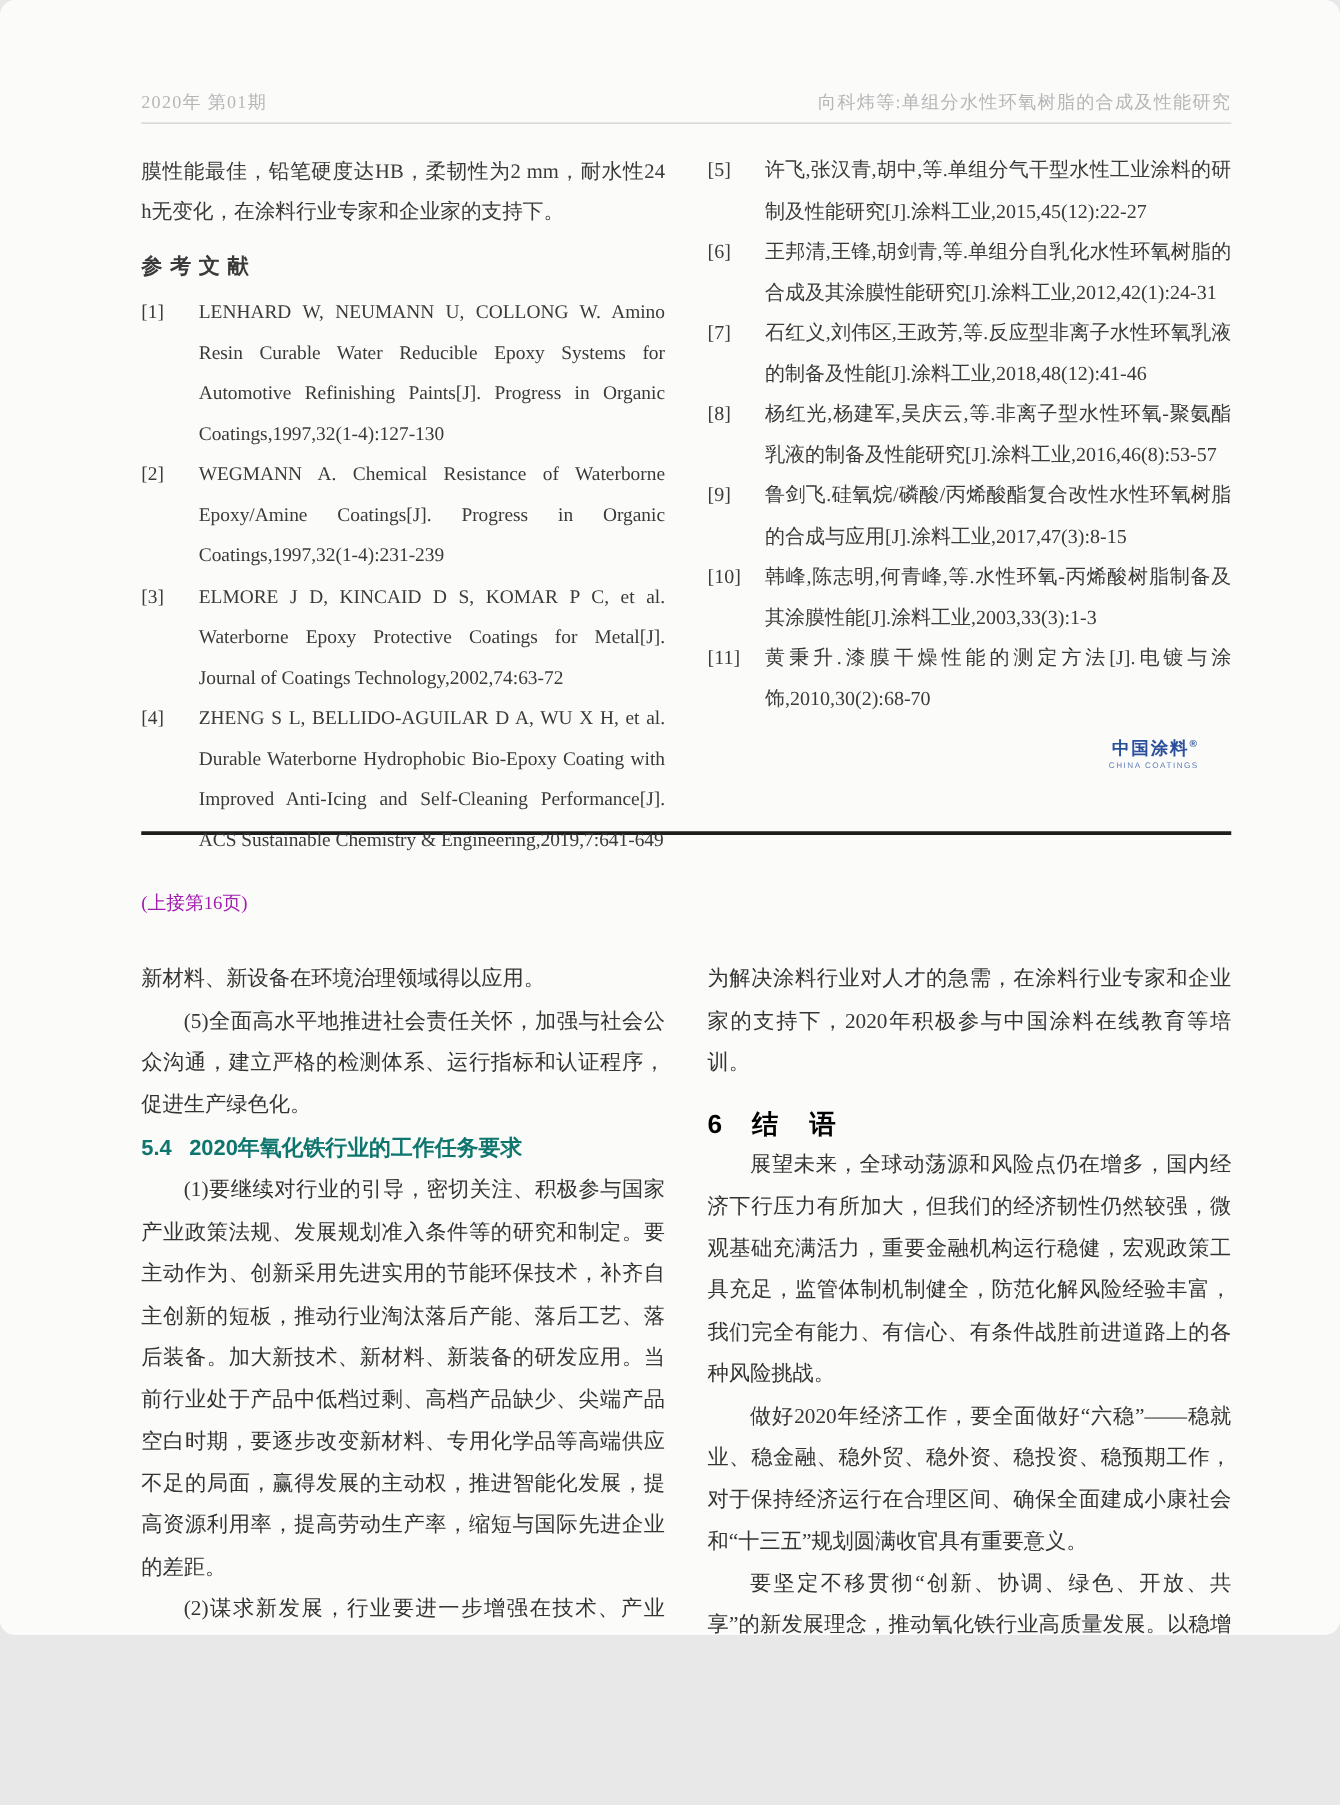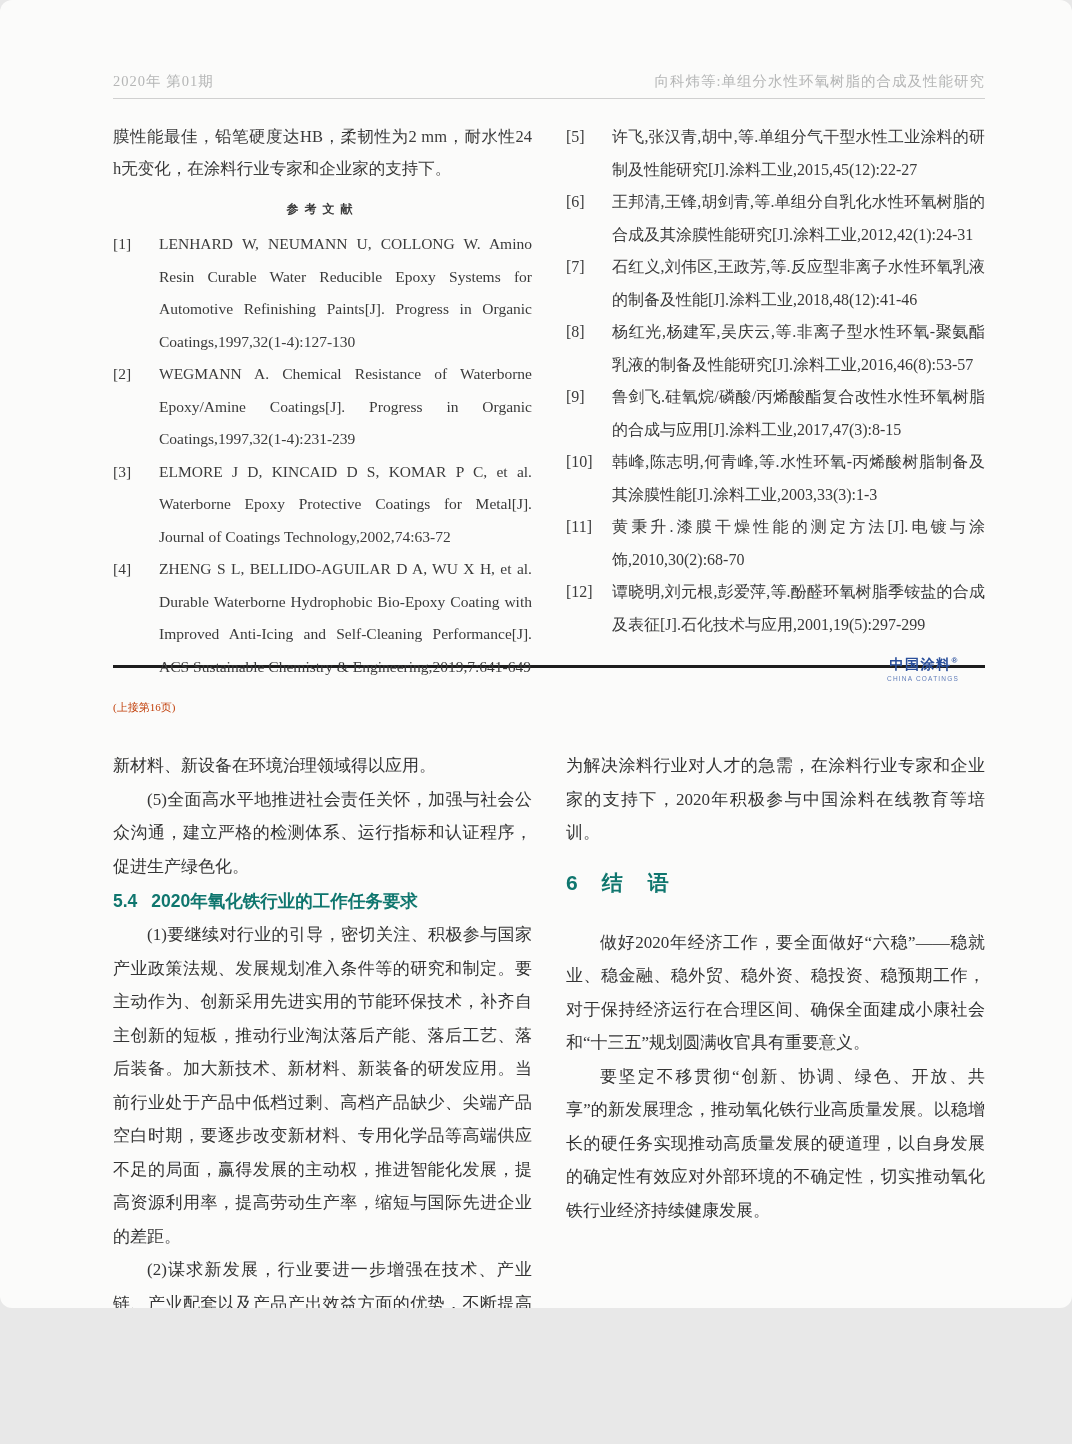--- a/index.html
+++ b/index.html
@@ -18,54 +18,54 @@
     color:#b5b6b6; font-size:14.5px; letter-spacing:1px;
   }
 
   
   .top-cols { display:flex; gap:34px; padding-top:22px; height:566px; }
   .col { flex:1; min-width:0; }
 
   .intro { font-size:16.5px; line-height:32px; text-align:justify; }
 
   .refs-title {
-    text-align:center; font-weight:bold; font-size:12px;
+    text-align:left; font-weight:bold; font-size:17px;
     letter-spacing:6px; margin:16px 0 10px;font-family:Liberation Serif, serif;
   }
   .ref { display:flex; font-size:15.5px; line-height:32.5px; }
   .ref .num { flex:none; width:46px; }
   .ref .txt { flex:1; text-align:justify; }
   .ref.cjk { font-size:16px; }
 
   
   .logo { text-align:right; margin:14px 26px 0 0; }
   .logo-inner { display:inline-block; text-align:right; }
   .logo-cn { color:#2a4f9b; font-weight:bold; font-size:14px; letter-spacing:1.5px;
              font-family:"Liberation Sans","DejaVu Sans",sans-serif; }
   .logo-reg { font-size:8px; vertical-align:super; color:#2a4f9b; }
   .logo-en { color:#5f7cb8; font-size:6.5px; letter-spacing:1.2px; margin-top:1px;
              font-family:"Liberation Sans","DejaVu Sans",sans-serif; }
 
   .divider { height:3px; background:#1d1d1d; }
 
   
-  .continued { margin-top:32px; font-size:11px; color:#c2410c; }
+  .continued { margin-top:45px; font-size:15px; color:#a21caf; }
   .bottom-cols { display:flex; gap:34px; margin-top:34px; }
   .bottom-cols .col { position:relative; }
   .body-p { font-size:17px; line-height:33.5px; text-align:justify; color:#343434; }
   .body-p.ind { text-indent:2em; }
 
   .h-sub {
     color:#0f766e; font-weight:bold; font-size:17.5px; line-height:30px;
     font-family:"Liberation Sans","DejaVu Sans",sans-serif; margin:3px 0 2px;
   }
   .h-sub .h-num { margin-right:14px; }
   .h-main {
-    color:#0f766e; font-weight:bold; font-size:21px; line-height:30px;
-    font-family:"Liberation Sans","DejaVu Sans",sans-serif; margin:18px 0 28px;
+    color:#000000; font-weight:bold; font-size:21px; line-height:30px;
+    font-family:"Liberation Sans","DejaVu Sans",sans-serif; margin:18px 0 0;
     letter-spacing:2px;
   }
   .h-main .h-num { margin-right:22px; }
 
   .logo.bottom { position:absolute; right:26px; bottom:4px; margin:0; }
 
   
   .footer {
     position:absolute; right:87px; top:1352px;
     display:flex; align-items:flex-start; gap:9px;
@@ -142,24 +142,20 @@
           <span class="txt">鲁剑飞.硅氧烷/磷酸/丙烯酸酯复合改性水性环氧树脂的合成与应用[J].涂料工业,2017,47(3):8-15</span>
         </div>
         <div class="ref cjk">
           <span class="num">[10]</span>
           <span class="txt">韩峰,陈志明,何青峰,等.水性环氧-丙烯酸树脂制备及其涂膜性能[J].涂料工业,2003,33(3):1-3</span>
         </div>
         <div class="ref cjk">
           <span class="num">[11]</span>
           <span class="txt">黄秉升.漆膜干燥性能的测定方法[J].电镀与涂饰,2010,30(2):68-70</span>
         </div>
-        <div class="ref cjk">
-          <span class="num">[12]</span>
-          <span class="txt">谭晓明,刘元根,彭爱萍,等.酚醛环氧树脂季铵盐的合成及表征[J].石化技术与应用,2001,19(5):297-299</span>
-        </div>
 
         <div class="logo">
           <span class="logo-inner">
             <span class="logo-cn"><span>中国涂料</span><span class="logo-reg">®</span></span>
             <div class="logo-en">CHINA COATINGS</div>
           </span>
         </div>
       </div>
     </div>
 
@@ -177,20 +173,21 @@
         <p class="body-p ind">(1)要继续对行业的引导，密切关注、积极参与国家产业政策法规、发展规划准入条件等的研究和制定。要主动作为、创新采用先进实用的节能环保技术，补齐自主创新的短板，推动行业淘汰落后产能、落后工艺、落后装备。加大新技术、新材料、新装备的研发应用。当前行业处于产品中低档过剩、高档产品缺少、尖端产品空白时期，要逐步改变新材料、专用化学品等高端供应不足的局面，赢得发展的主动权，推进智能化发展，提高资源利用率，提高劳动生产率，缩短与国际先进企业的差距。</p>
         <p class="body-p ind">(2)谋求新发展，行业要进一步增强在技术、产业链、产业配套以及产品产出效益方面的优势，不断提高差异化的竞争能力。</p>
         <p class="body-p ind">(3)加强行业的人才培养工作。为满足市场对高端、精细、绿色环保的有机、无机颜料产品发展需要，</p>
       </div>
 
       <div class="col">
         <p class="body-p">为解决涂料行业对人才的急需，在涂料行业专家和企业家的支持下，2020年积极参与中国涂料在线教育等培训。</p>
         <div class="h-main">
           <span class="h-num">6</span><span>结　语</span>
         </div>
+        <p class="body-p ind">展望未来，全球动荡源和风险点仍在增多，国内经济下行压力有所加大，但我们的经济韧性仍然较强，微观基础充满活力，重要金融机构运行稳健，宏观政策工具充足，监管体制机制健全，防范化解风险经验丰富，我们完全有能力、有信心、有条件战胜前进道路上的各种风险挑战。</p>
         <p class="body-p ind">做好2020年经济工作，要全面做好“六稳”——稳就业、稳金融、稳外贸、稳外资、稳投资、稳预期工作，对于保持经济运行在合理区间、确保全面建成小康社会和“十三五”规划圆满收官具有重要意义。</p>
         <p class="body-p ind">要坚定不移贯彻“创新、协调、绿色、开放、共享”的新发展理念，推动氧化铁行业高质量发展。以稳增长的硬任务实现推动高质量发展的硬道理，以自身发展的确定性有效应对外部环境的不确定性，切实推动氧化铁行业经济持续健康发展。</p>
 
         <div class="logo bottom">
           <span class="logo-inner">
             <span class="logo-cn"><span>中国涂料</span><span class="logo-reg">®</span></span>
             <div class="logo-en">CHINA COATINGS</div>
           </span>
         </div>
       </div>

